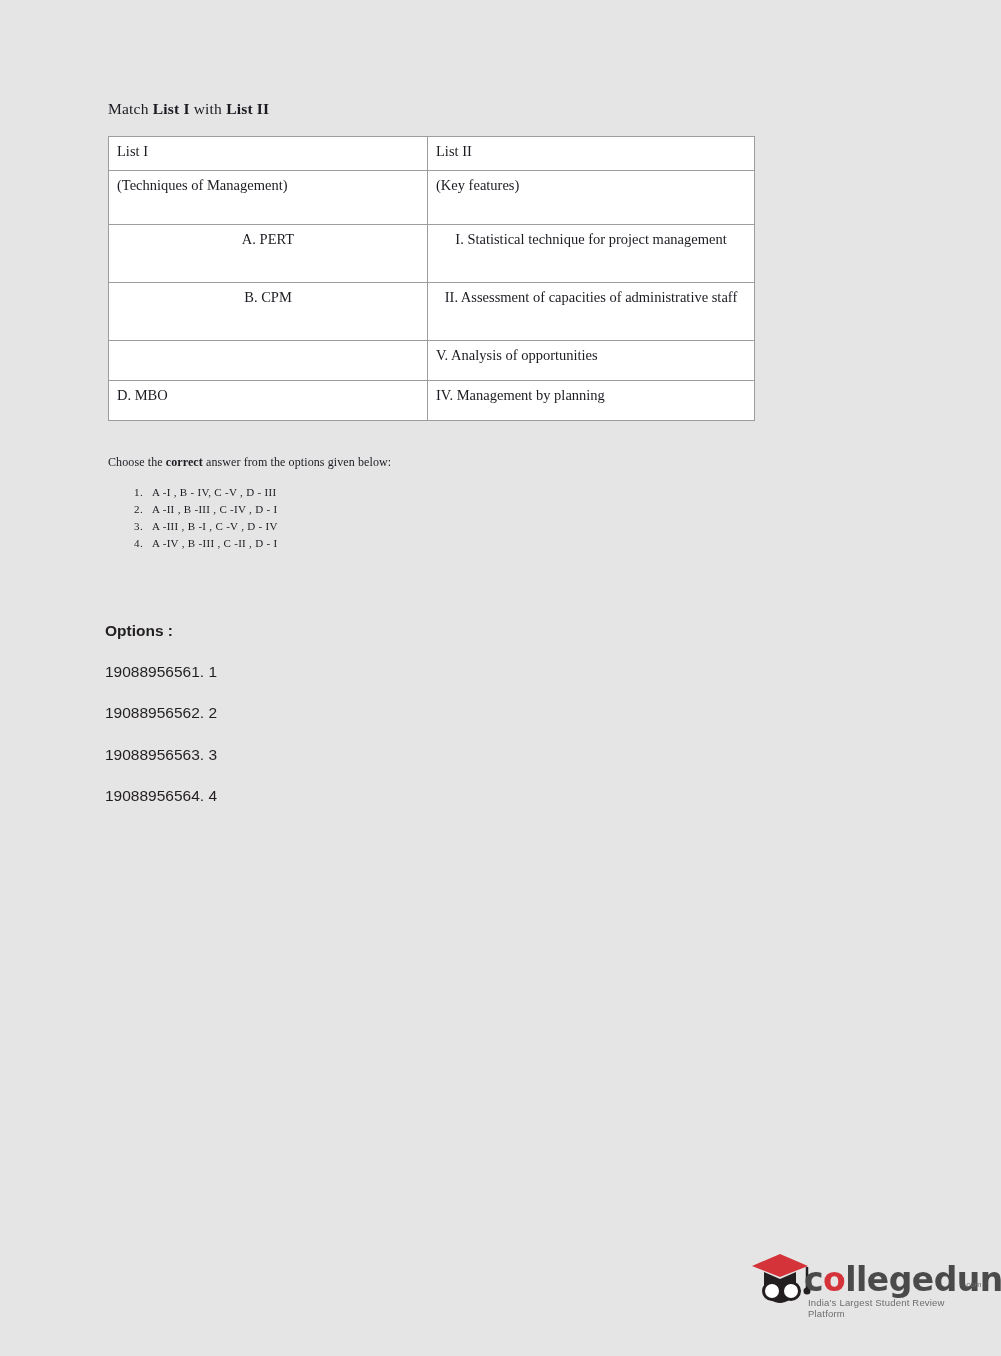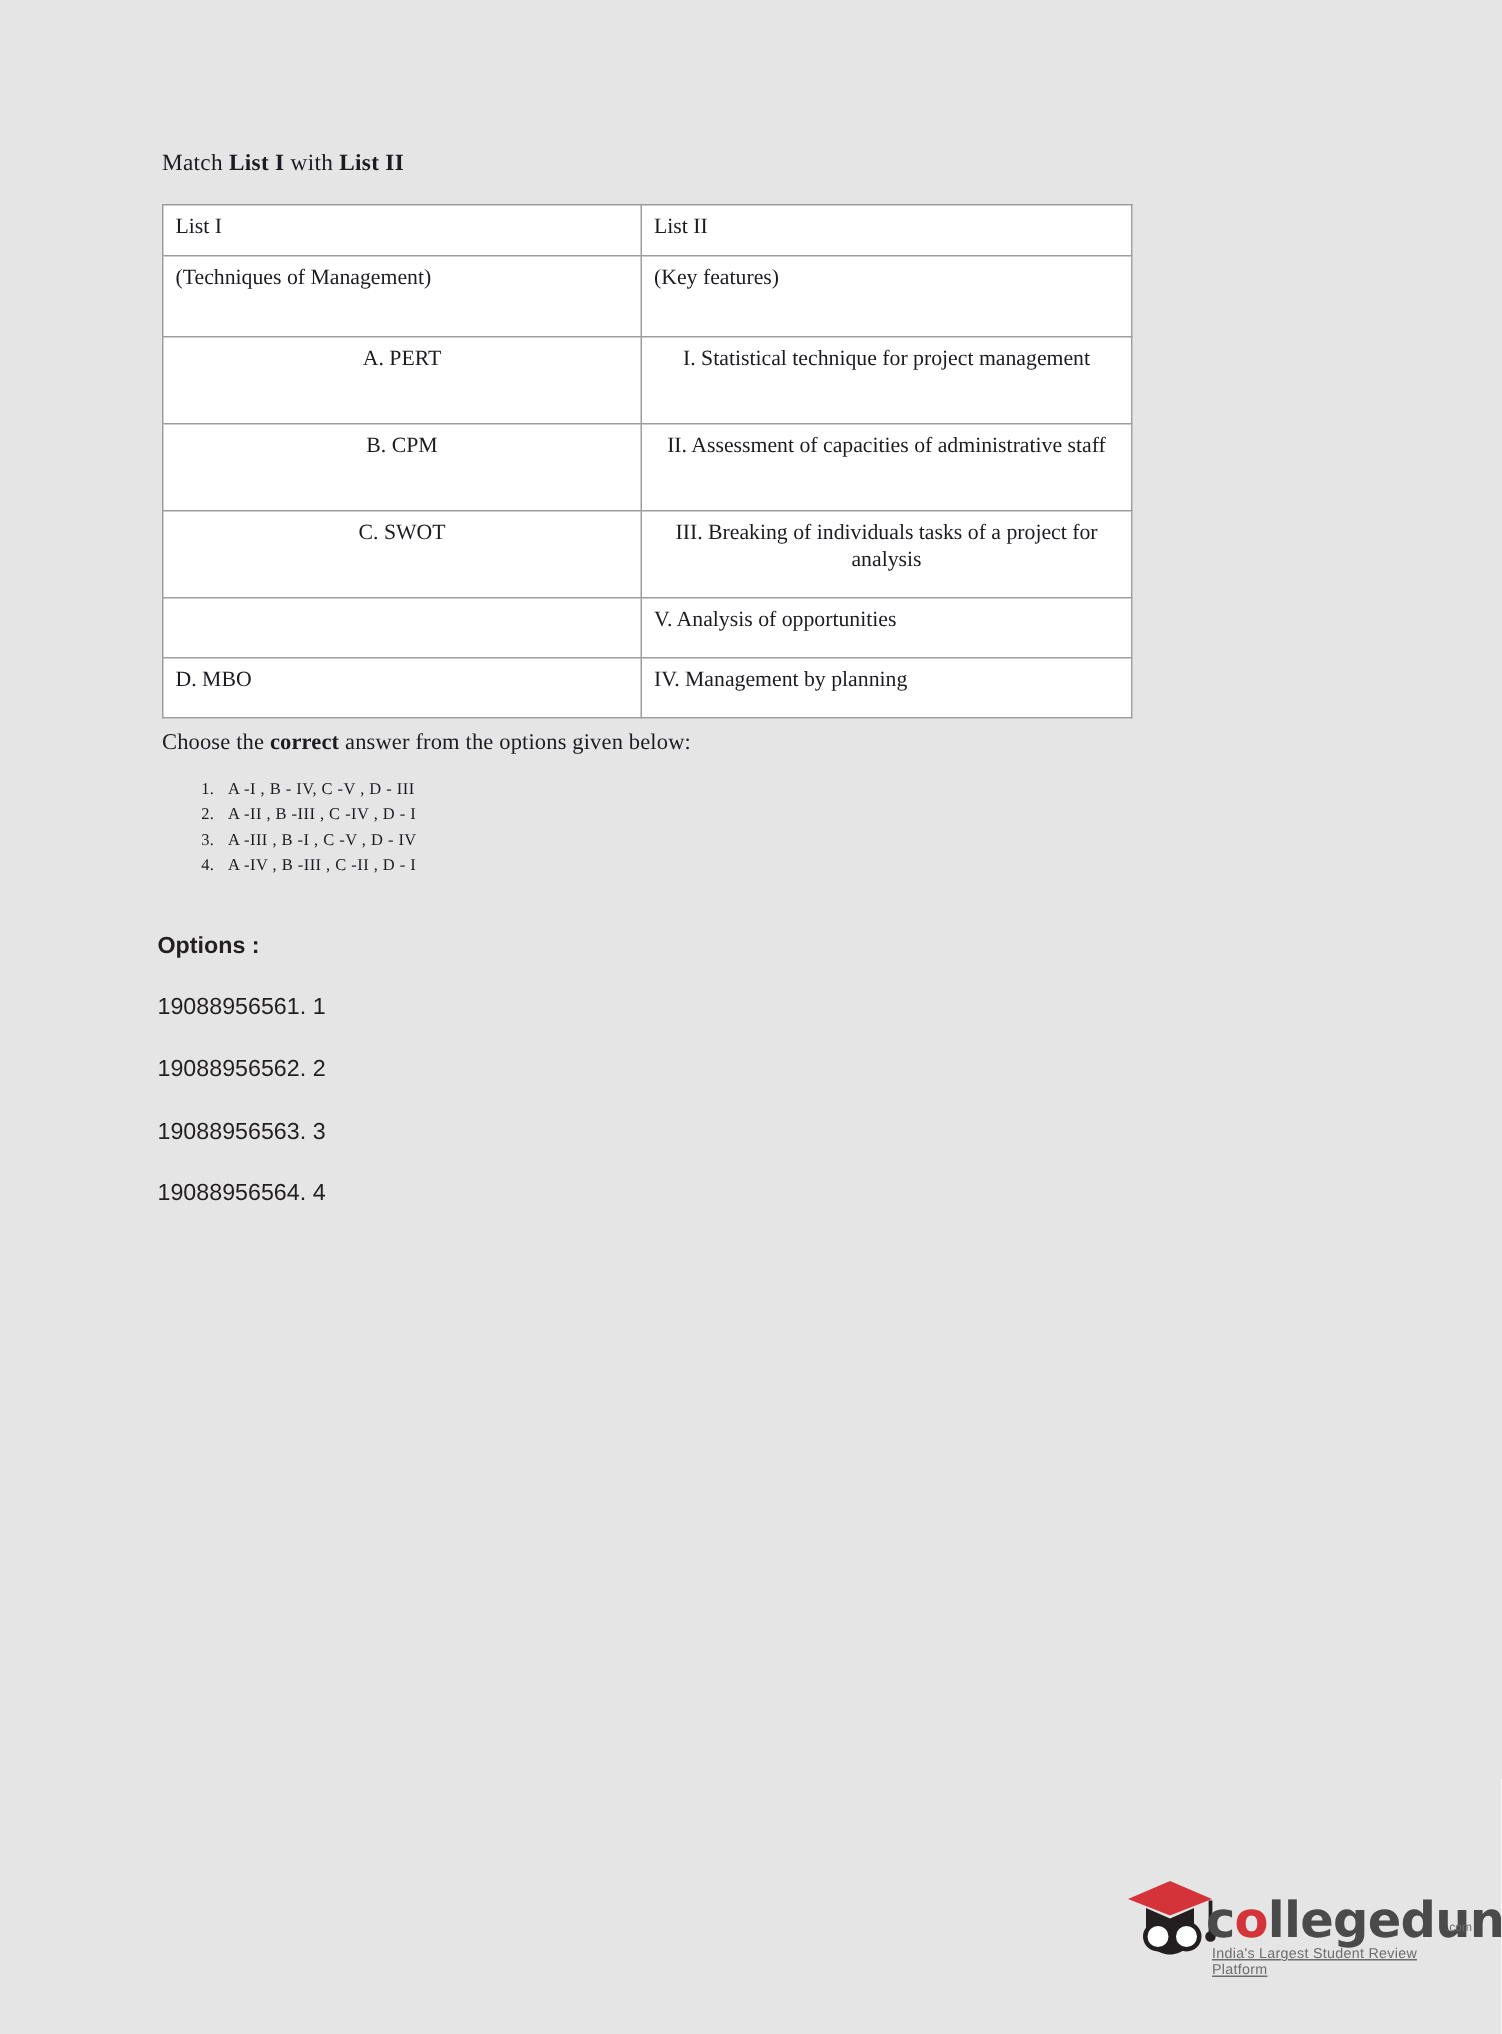--- a/index.html
+++ b/index.html
@@ -55,22 +55,22 @@
   table.match td.c1 { width: 302px; }
   table.match td.c2 { width: 310px; }
   .hdr { font-weight: normal; }
   .bold { font-weight: normal; }
   .row-head td { height: 20px; }
   .row-sub td { height: 40px; }
   .tall td { height: 44px; text-align: center; }
   .short td { height: 26px; }
 
   .choose {
-    margin-top: 8px;
-    font-size: 15px;
+    margin-top: 34px;
+    font-size: 12px;
     letter-spacing: .1px;
   }
   .choose .b { font-weight: bold; }
 
   ol.opts {
     margin: 14px 0 0 0;
     padding-left: 38px;
     font-size: 11px;
     line-height: 1.55;
     letter-spacing: .3px;
@@ -125,21 +125,20 @@
     font-family: "DejaVu Sans", sans-serif;
   }
   .logo .word .red { color: #d4333a; }
   .logo .tag {
     position: absolute;
     left: 66px;
     top: 55px;
     font-size: 9.5px;
     color: #6d6d6d;
     letter-spacing: .2px;
-    text-decoration: underline;
   }
   .logo .com {
     position: absolute;
     left: 222px;
     top: 38px;
     font-size: 8px;
     color: #6d6d6d;
   }
 </style>
 </head>
@@ -163,24 +162,20 @@
           <td class="c1 bold">(Techniques of Management)</td>
           <td class="c2 bold">(Key features)</td>
         </tr>
         <tr class="tall">
           <td class="c1">A. PERT</td>
           <td class="c2">I. Statistical technique for  project management</td>
         </tr>
         <tr class="tall">
           <td class="c1">B. CPM</td>
           <td class="c2">II. Assessment of  capacities of administrative staff</td>
-        </tr>
-        <tr class="tall">
-          <td class="c1">C. SWOT</td>
-          <td class="c2">III. Breaking of individuals tasks of a project for analysis</td>
         </tr>
         <tr class="short">
           <td class="c1"></td>
           <td class="c2">V. Analysis of opportunities</td>
         </tr>
         <tr class="short">
           <td class="c1">D. MBO</td>
           <td class="c2">IV. Management by planning</td>
         </tr>
       </tbody>

